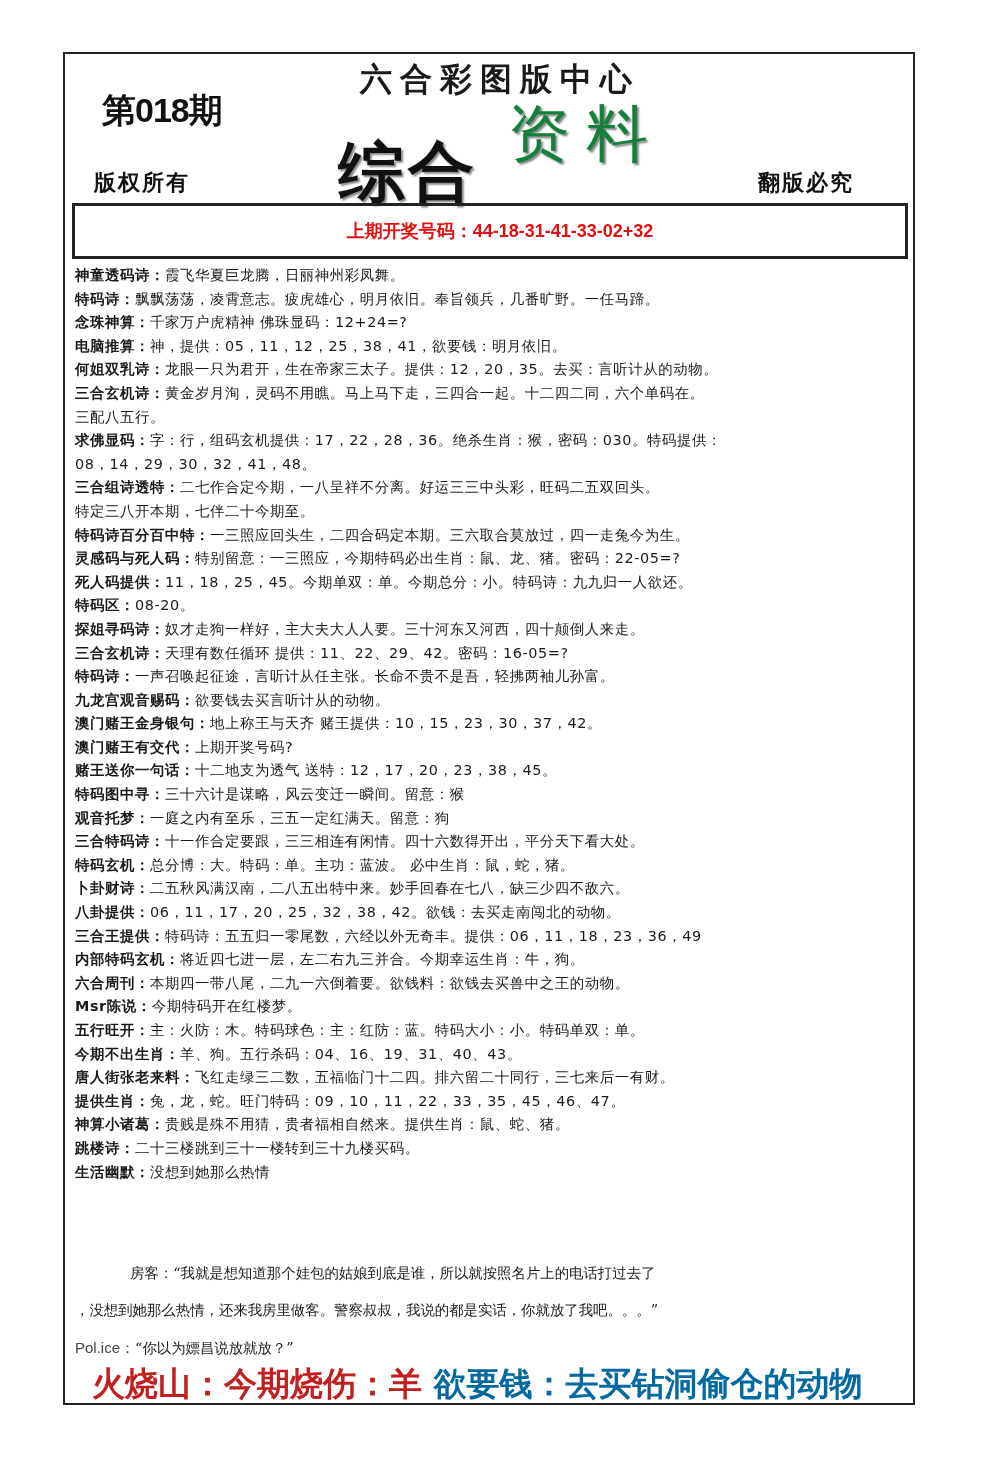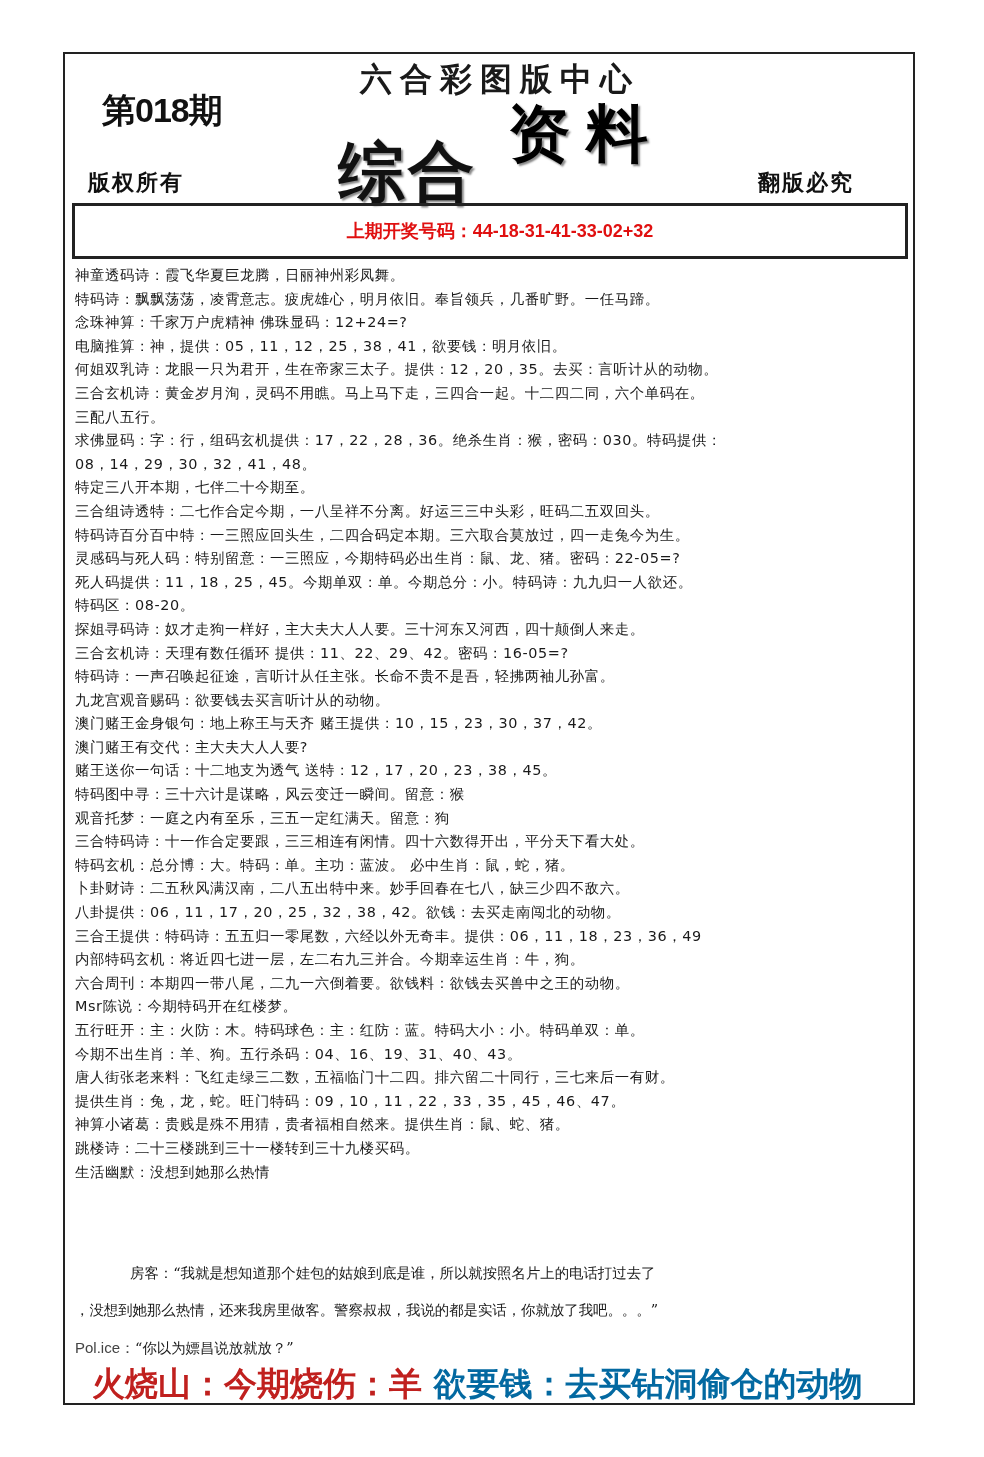--- a/index.html
+++ b/index.html
@@ -1,28 +1,28 @@
 <!DOCTYPE html>
 <html><head>
 <meta charset="utf-8">
 <style>
   html, body { margin: 0; padding: 0; background: #ffffff; }
   body { width: 984px; height: 1457px; position: relative; overflow: hidden; font-family: "DejaVu Sans", sans-serif; color: #111; }
   .page-frame { position: absolute; left: 63px; top: 52px; width: 852px; height: 1353px; border: 2px solid #222; box-sizing: border-box; }
   .issue { position: absolute; left: 102px; top: 88px; font-family: "Liberation Sans", sans-serif; font-weight: bold; font-size: 34px; letter-spacing: -1px; color: #111; }
   .center-title { position: absolute; left: 360px; top: 58px; font-family: "DejaVu Serif", serif; font-weight: bold; font-size: 32px; letter-spacing: 8px; color: #1a1a1a; }
   .big-title-1 { position: absolute; left: 305px; top: 128px; font-family: "DejaVu Serif", serif; font-weight: bold; font-size: 66px; color: #111; text-shadow: 2px 2px 2px #888; letter-spacing: 4px; margin-left: 33px; }
-  .big-title-2 { position: absolute; left: 508px; top: 92px; font-family: "DejaVu Serif", serif; font-weight: bold; font-size: 62px; color: #000000; text-shadow: 2px 2px 2px #888; letter-spacing: 16px; }
-  .corner-left { position: absolute; left: 88px; top: 168px; font-family: "DejaVu Serif", serif; font-weight: bold; font-size: 22px; letter-spacing: 2px; }
+  .big-title-2 { position: absolute; left: 508px; top: 92px; font-family: "DejaVu Serif", serif; font-weight: normal; font-size: 62px; color: #15803d; text-shadow: 2px 2px 2px #888; letter-spacing: 16px; }
+  .corner-left { position: absolute; left: 94px; top: 168px; font-family: "DejaVu Serif", serif; font-weight: bold; font-size: 22px; letter-spacing: 2px; }
   .corner-right { position: absolute; left: 758px; top: 168px; font-family: "DejaVu Serif", serif; font-weight: bold; font-size: 22px; letter-spacing: 2px; }
   .result-box { position: absolute; left: 72px; top: 203px; width: 836px; height: 56px; border: 3px solid #222; box-sizing: border-box; display: flex; align-items: center; justify-content: center; }
   .result-text { font-family: "Liberation Sans", sans-serif; font-weight: bold; font-size: 18px; color: #e01010; padding-left: 20px; }
   .lines { position: absolute; left: 75px; top: 264px; width: 835px; }
   .line { height: 23.6px; line-height: 23.6px; font-size: 14.4px; white-space: nowrap; font-family: "DejaVu Sans", sans-serif; color: #1a1a1a; letter-spacing: 0.6px; }
-  .line .lbl { font-weight: normal; }
+  .line .lbl { font-weight: bold; }
   .story { position: absolute; left: 75px; top: 1255px; width: 835px; }
   .story-line { height: 37px; line-height: 37px; font-size: 14.4px; white-space: nowrap; font-family: "DejaVu Serif", serif; color: #1a1a1a; }
   .story-line.indent { padding-left: 55px; }
   .police-lbl { font-family: "Liberation Sans", sans-serif; color: #444; font-size: 15px; }
   .footer { position: absolute; left: 92px; top: 1362px; font-family: "DejaVu Serif", serif; font-weight: bold; font-size: 33px; letter-spacing: 0px; white-space: nowrap; }
   .footer .red { color: #c0201e; }
   .footer .green { color: #0369a1; }
 </style>
 </head>
 <body>
@@ -45,32 +45,32 @@
 <div class="lines" id="lines">
     <div class="line"><span class="lbl">神童透码诗：</span><span>霞飞华夏巨龙腾，日丽神州彩凤舞。</span></div>
     <div class="line"><span class="lbl">特码诗：</span><span>飘飘荡荡，凌霄意志。疲虎雄心，明月依旧。奉旨领兵，几番旷野。一任马蹄。</span></div>
     <div class="line"><span class="lbl">念珠神算：</span><span>千家万户虎精神  佛珠显码：12+24=?</span></div>
     <div class="line"><span class="lbl">电脑推算：</span><span>神，提供：05，11，12，25，38，41，欲要钱：明月依旧。</span></div>
     <div class="line"><span class="lbl">何姐双乳诗：</span><span>龙眼一只为君开，生在帝家三太子。提供：12，20，35。去买：言听计从的动物。</span></div>
     <div class="line"><span class="lbl">三合玄机诗：</span><span>黄金岁月洵，灵码不用瞧。马上马下走，三四合一起。十二四二同，六个单码在。</span></div>
     <div class="line"><span class="lbl"></span><span>三配八五行。</span></div>
     <div class="line"><span class="lbl">求佛显码：</span><span>字：行，组码玄机提供：17，22，28，36。绝杀生肖：猴，密码：030。特码提供：</span></div>
     <div class="line"><span class="lbl"></span><span>08，14，29，30，32，41，48。</span></div>
+    <div class="line"><span class="lbl">三合组诗透特：</span><span>二七作合定今期，一八呈祥不分离。好运三三中头彩，旺码二五双回头。</span></div>
     <div class="line"><span class="lbl"></span><span>特定三八开本期，七伴二十今期至。</span></div>
-    <div class="line"><span class="lbl">三合组诗透特：</span><span>二七作合定今期，一八呈祥不分离。好运三三中头彩，旺码二五双回头。</span></div>
     <div class="line"><span class="lbl">特码诗百分百中特：</span><span>一三照应回头生，二四合码定本期。三六取合莫放过，四一走兔今为生。</span></div>
     <div class="line"><span class="lbl">灵感码与死人码：</span><span>特别留意：一三照应，今期特码必出生肖：鼠、龙、猪。密码：22-05=?</span></div>
     <div class="line"><span class="lbl">死人码提供：</span><span>11，18，25，45。今期单双：单。今期总分：小。特码诗：九九归一人欲还。</span></div>
     <div class="line"><span class="lbl">特码区：</span><span>08-20。</span></div>
     <div class="line"><span class="lbl">探姐寻码诗：</span><span>奴才走狗一样好，主大夫大人人要。三十河东又河西，四十颠倒人来走。</span></div>
     <div class="line"><span class="lbl">三合玄机诗：</span><span>天理有数任循环  提供：11、22、29、42。密码：16-05=?</span></div>
     <div class="line"><span class="lbl">特码诗：</span><span>一声召唤起征途，言听计从任主张。长命不贵不是吾，轻拂两袖儿孙富。</span></div>
     <div class="line"><span class="lbl">九龙宫观音赐码：</span><span>欲要钱去买言听计从的动物。</span></div>
     <div class="line"><span class="lbl">澳门赌王金身银句：</span><span>地上称王与天齐  赌王提供：10，15，23，30，37，42。</span></div>
-    <div class="line"><span class="lbl">澳门赌王有交代：</span><span>主大夫大人人要?</span></div>
+    <div class="line"><span class="lbl">澳门赌王有交代：</span><span>上期开奖号码?</span></div>
     <div class="line"><span class="lbl">赌王送你一句话：</span><span>十二地支为透气  送特：12，17，20，23，38，45。</span></div>
     <div class="line"><span class="lbl">特码图中寻：</span><span>三十六计是谋略，风云变迁一瞬间。留意：猴</span></div>
     <div class="line"><span class="lbl">观音托梦：</span><span>一庭之内有至乐，三五一定红满天。留意：狗</span></div>
     <div class="line"><span class="lbl">三合特码诗：</span><span>十一作合定要跟，三三相连有闲情。四十六数得开出，平分天下看大处。</span></div>
     <div class="line"><span class="lbl">特码玄机：</span><span>总分博：大。特码：单。主功：蓝波。  必中生肖：鼠，蛇，猪。</span></div>
     <div class="line"><span class="lbl">卜卦财诗：</span><span>二五秋风满汉南，二八五出特中来。妙手回春在七八，缺三少四不敌六。</span></div>
     <div class="line"><span class="lbl">八卦提供：</span><span>06，11，17，20，25，32，38，42。欲钱：去买走南闯北的动物。</span></div>
     <div class="line"><span class="lbl">三合王提供：</span><span>特码诗：五五归一零尾数，六经以外无奇丰。提供：06，11，18，23，36，49</span></div>
     <div class="line"><span class="lbl">内部特码玄机：</span><span>将近四七进一层，左二右九三并合。今期幸运生肖：牛，狗。</span></div>
     <div class="line"><span class="lbl">六合周刊：</span><span>本期四一带八尾，二九一六倒着要。欲钱料：欲钱去买兽中之王的动物。</span></div>

